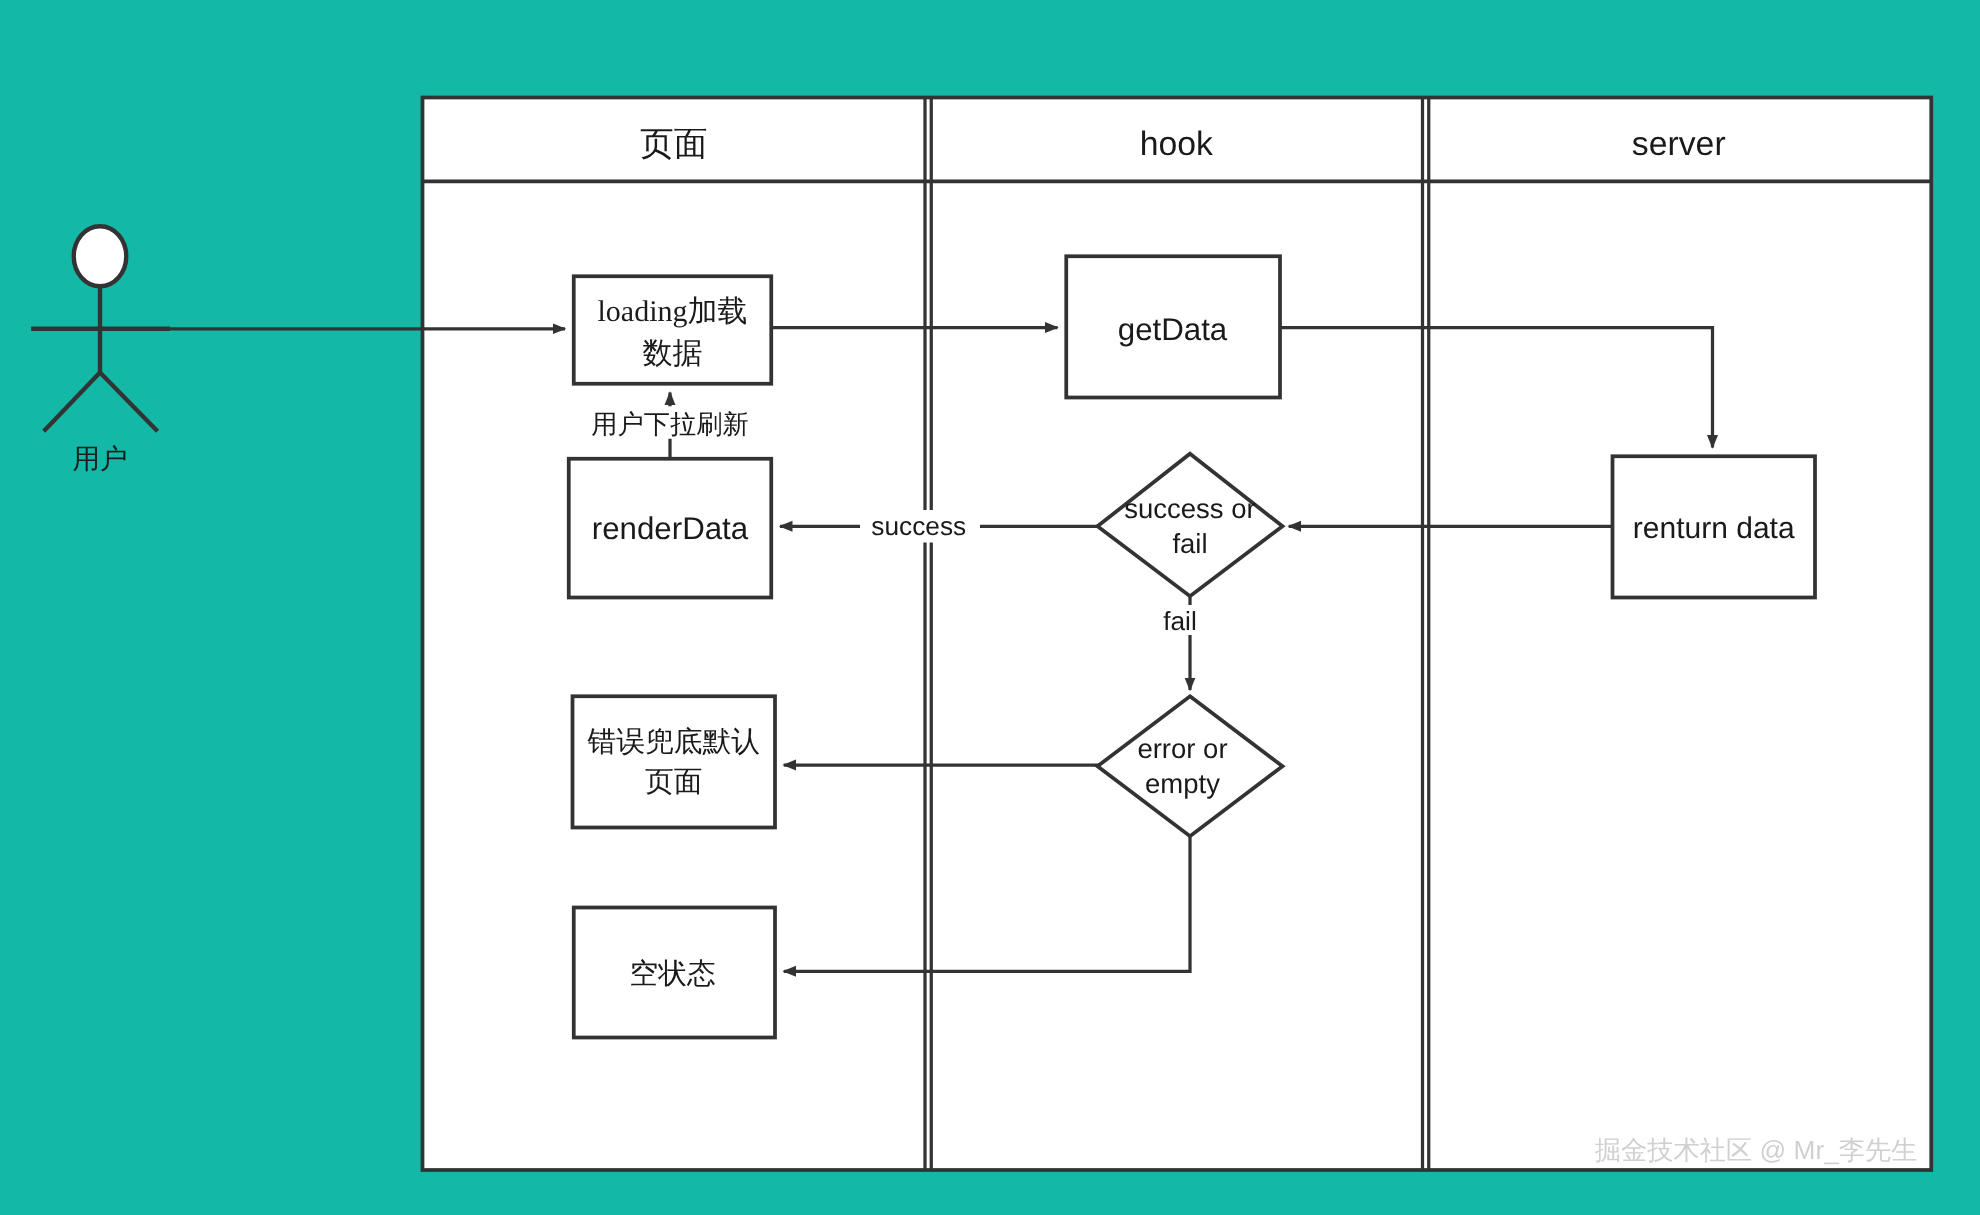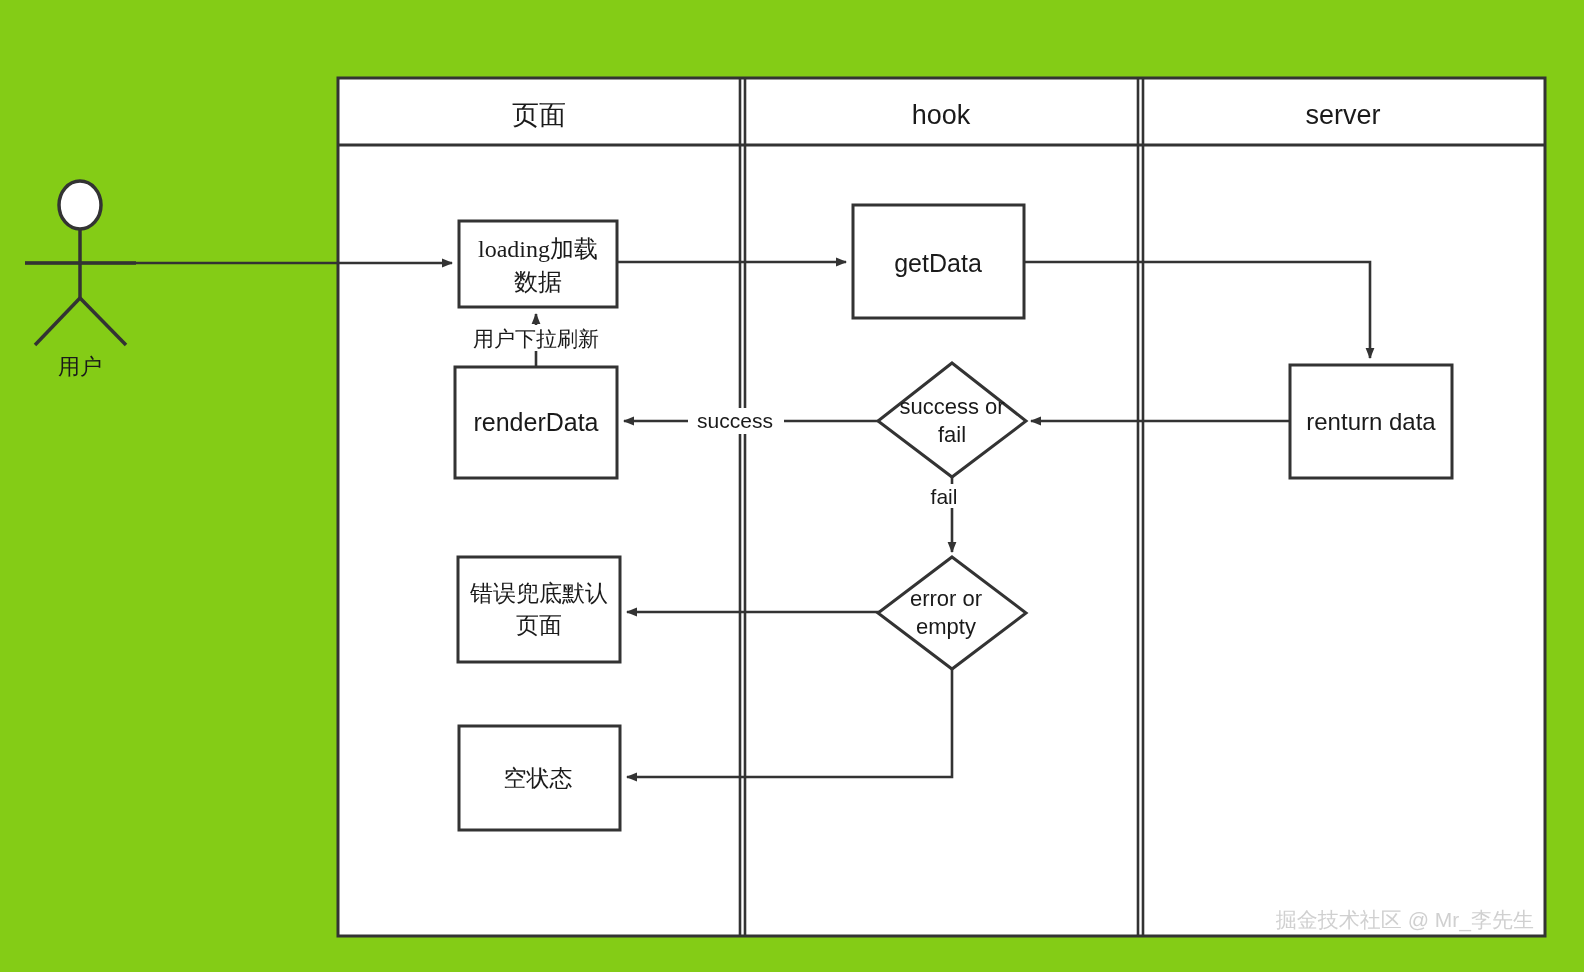--- a/index.html
+++ b/index.html
@@ -10,21 +10,21 @@
   body {
     width: 1584px;
     height: 972px;
     font-family: "Liberation Sans", sans-serif;
     overflow: hidden;
   }
   #canvas {
     position: relative;
     width: 1584px;
     height: 972px;
-    background: #84cc16;
+    background: #14b8a6;
   }
   #diagram-svg {
     position: absolute;
     left: 0;
     top: 0;
     width: 1584px;
     height: 972px;
   }
   .node-text {
     font-family: "Liberation Sans", sans-serif;

